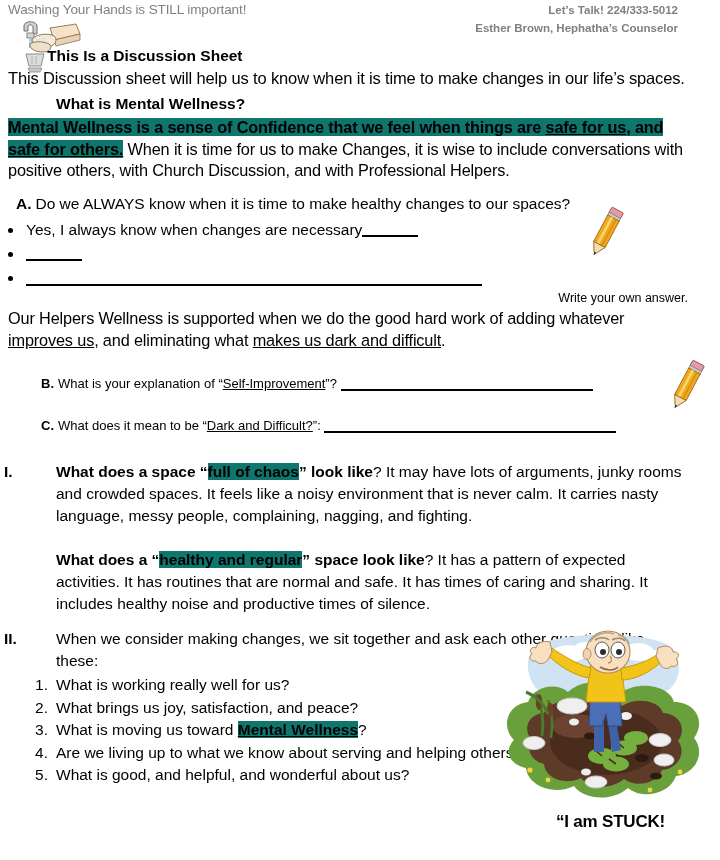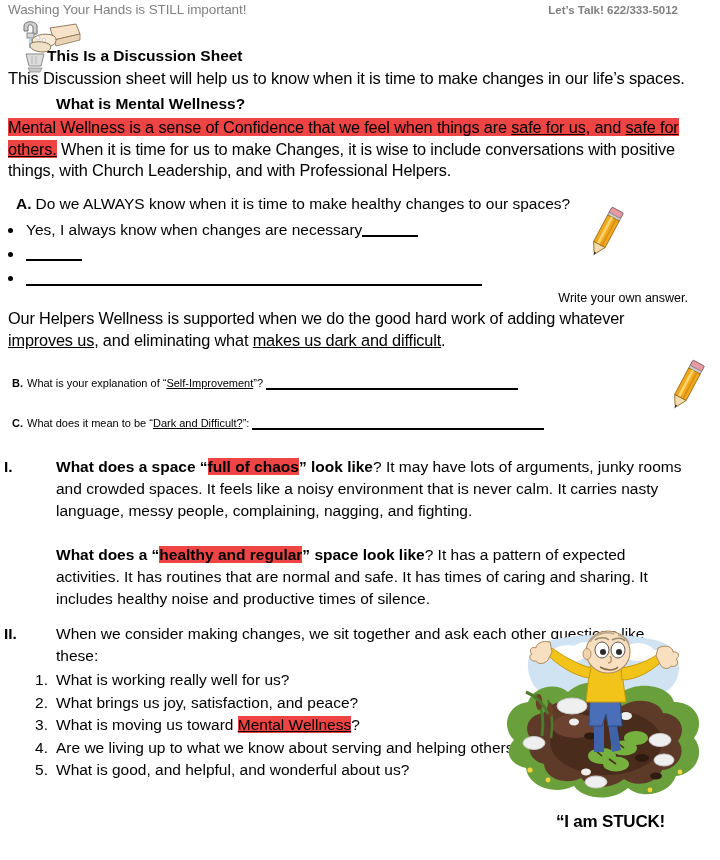--- a/index.html
+++ b/index.html
@@ -78,23 +78,24 @@
   }
   .para-hl {
     margin-left: 8px;
     margin-top: 3px;
     font-size: 16.3px;
     line-height: 1.33;
     letter-spacing: -0.15px;
     max-width: 700px;
   }
   mark {
-    background: #ef4444;
+    background: #0f766e;
     color: #000;
     padding: 0;
+    font-weight: bold;
   }
   .u { text-decoration: underline; }
 
   
   .qA {
     margin-top: 12px;
     margin-left: 16px;
     font-size: 15.5px;
     line-height: 1.3;
   }
@@ -144,22 +145,22 @@
   .para2 {
     margin-left: 8px;
     margin-top: 3px;
     font-size: 16.3px;
     line-height: 1.33;
     letter-spacing: -0.15px;
     max-width: 660px;
   }
 
   .qBC {
-    margin-left: 12px;
-    font-size: 11px;
+    margin-left: 41px;
+    font-size: 13px;
     line-height: 1.3;
   }
   .qB { margin-top: 24px; }
   .qC { margin-top: 26px; }
   .qBC .lbl { font-weight: bold; margin-right: 4px; }
   .blank-b {
     display: inline-block;
     width: 252px;
     border-bottom: 2.2px solid #000;
     height: 0.75em;
@@ -239,21 +240,22 @@
   }
 </style>
 </head>
 <body>
 
 <div class="page">
 
   <div class="header">
     <div class="header-left">Washing Your Hands is STILL important!</div>
     <div class="header-right">
-      <div>Let’s Talk! 622/333-5012</div>
+      <div>Let’s Talk! 224/333-5012</div>
+      <div>Esther Brown, Hephatha’s Counselor</div>
     </div>
   </div>
 
   <div class="handwash">
     <svg viewBox="0 0 72 56" width="72" height="56">
 
       <path d="M14 8 C14 3, 24 2, 27 7 L27 16 L23 16 L23 9 C22 6, 18 6, 18 9 L18 13 L14 13 Z" fill="#cfcfcf" stroke="#6e6e6e" stroke-width="1"></path>
       <rect x="17" y="15" width="7" height="5" fill="#d8d8d8" stroke="#6e6e6e" stroke-width="0.8"></rect>
 
       <path d="M20 20 L19.5 30 M21.5 20 L21.5 31" stroke="#9fc6de" stroke-width="1.3" fill="none"></path>
@@ -270,21 +272,21 @@
       <path d="M16 36 L34 36 L31 48 L19 48 Z" fill="#dcdcdc" stroke="#8c8c8c" stroke-width="1"></path>
       <path d="M22 38 L22 46 M26 38 L26 46" stroke="#a9a9a9" stroke-width="0.8"></path>
       <path d="M18 50 L32 50 L30 54 L20 54 Z" fill="#c8c8c8" stroke="#8c8c8c" stroke-width="0.8"></path>
     </svg>
   </div>
 
   <div class="h-indent">This Is a Discussion Sheet</div>
   <div class="lead">This Discussion sheet will help us to know when it is time to make changes in our life’s spaces.</div>
   <div class="h-indent2">What is Mental Wellness?</div>
 
-  <div class="para-hl"><mark>Mental Wellness is a sense of Confidence that we feel when things are </mark><mark class="u">safe for us,</mark><mark> and </mark><mark class="u">safe for others.</mark><span> When it is time for us to make Changes, it is wise to include conversations with positive things, with Church Leadership, and with Professional Helpers.</span></div>
+  <div class="para-hl"><mark>Mental Wellness is a sense of Confidence that we feel when things are </mark><mark class="u">safe for us,</mark><mark> and </mark><mark class="u">safe for others.</mark><span> When it is time for us to make Changes, it is wise to include conversations with positive others, with Church Discussion, and with Professional Helpers.</span></div>
 
   <div class="qA">
     <span class="lbl">A.</span><span>Do we ALWAYS know when it is time to make healthy changes to our spaces?</span>
   </div>
   <ul class="bullets">
     <li><span>Yes, I always know when changes are necessary</span><span class="blank-s"></span></li>
     <li><span class="blank-s"></span></li>
     <li><span></span><span class="blank-long"></span></li>
   </ul>
   <div class="caption-mid">Write your own answer.</div>

